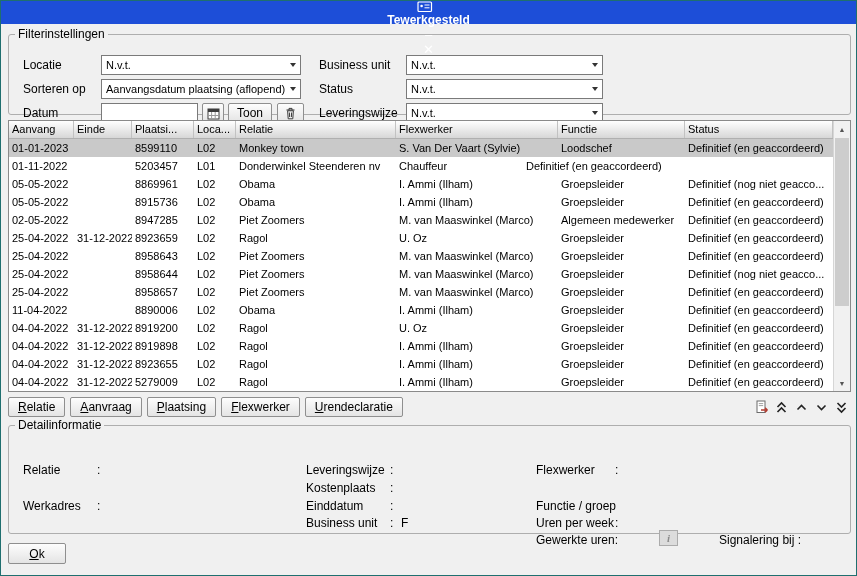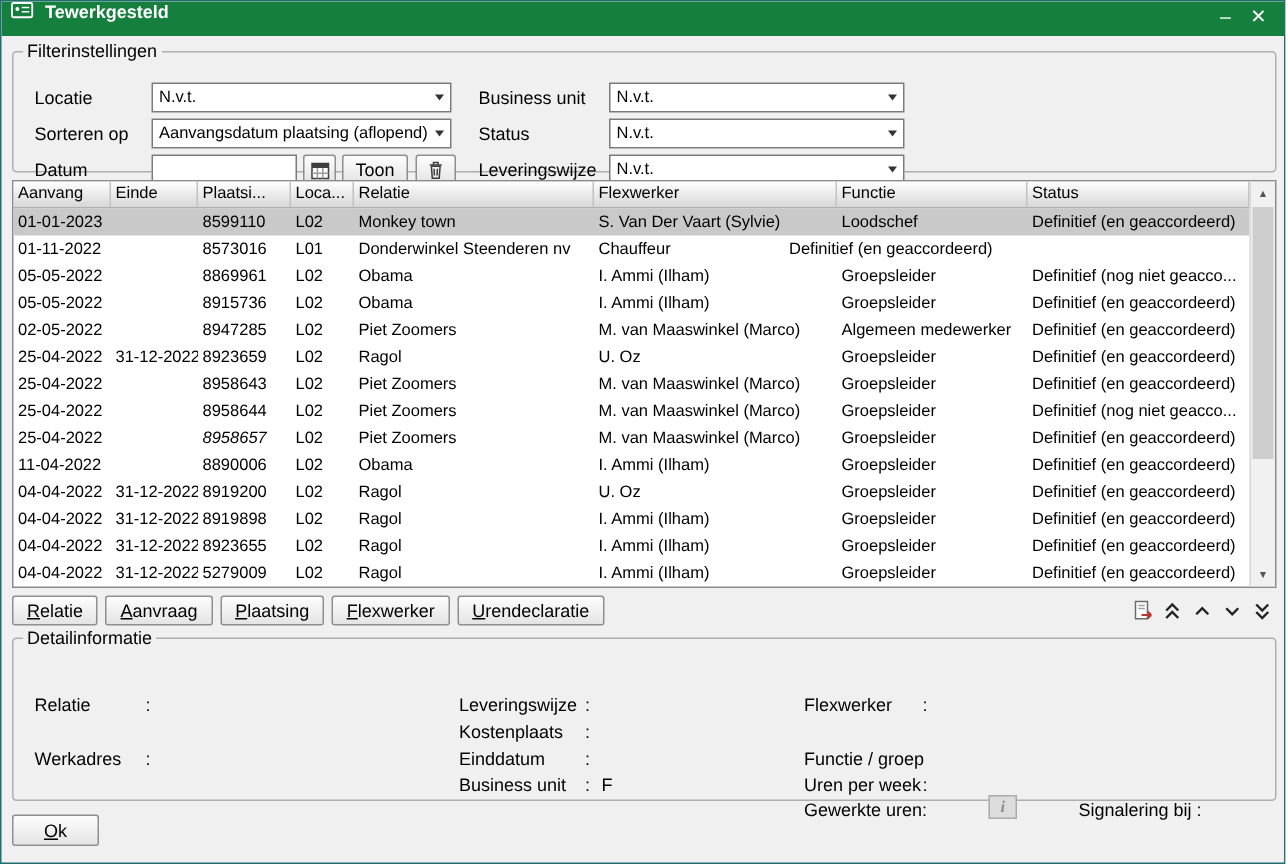--- a/index.html
+++ b/index.html
@@ -1,21 +1,21 @@
 <!DOCTYPE html>
 <html><head>
 <meta charset="utf-8">
 <style>
   html,body{margin:0;padding:0;background:#e8e8e8;}
   *{box-sizing:border-box;}
   .window{position:relative;width:857px;height:576px;background:#f0f0f0;
     border:1px solid #1f6f6f;font-family:"Liberation Sans",sans-serif;color:#000;overflow:hidden;}
   
-  .titlebar{position:absolute;left:0;top:0;right:0;height:23px;background:#15803d;
-    display:flex;padding:0 6px;color:#fff;}
+  .titlebar{position:absolute;left:0;top:0;right:0;height:23px;background:#1d4ed8;
+    display:flex;align-items:center;padding:0 6px;color:#fff;flex-direction:column;}
   .title-icon{display:flex;margin-right:7px;}
   .title-text{font-size:12px;font-weight:bold;flex:1;white-space:nowrap;}
   .tb-btn{width:22px;height:19px;display:flex;align-items:center;justify-content:center;
     font-size:13px;color:#fff;cursor:default;}
   
   fieldset.fs{position:absolute;border:1px solid #aeaeae;border-radius:3px;margin:0;padding:0;}
   fieldset.fs legend{font-size:12px;font-weight:normal;margin-left:6px;padding:0 3px;}
   .lbl{position:absolute;font-size:12px;line-height:20px;white-space:nowrap;}
   .dlbl{position:absolute;font-size:12px;line-height:14px;white-space:nowrap;}
   
@@ -165,21 +165,21 @@
           <div class="tcell" style="width: 62px;">8599110</div>
           <div class="tcell" style="width: 42px;">L02</div>
           <div class="tcell" style="width: 160px;">Monkey town</div>
           <div class="tcell" style="width: 162px;">S. Van Der Vaart (Sylvie)</div>
           <div class="tcell" style="width: 127px;">Loodschef</div>
           <div class="tcell" style="width: 148px;">Definitief (en geaccordeerd)</div>
         </div>
         <div class="trow">
           <div class="tcell" style="width: 65px;">01-11-2022</div>
           <div class="tcell" style="width: 58px;"></div>
-          <div class="tcell" style="width: 62px;">8573016</div>
+          <div class="tcell" style="width: 62px;">5203457</div>
           <div class="tcell" style="width: 42px;">L01</div>
           <div class="tcell" style="width: 160px;">Donderwinkel Steenderen nv</div>
           <div class="tcell" style="width: 127px;">Chauffeur</div>
           <div class="tcell" style="width: 148px;">Definitief (en geaccordeerd)</div>
         </div>
         <div class="trow">
           <div class="tcell" style="width: 65px;">05-05-2022</div>
           <div class="tcell" style="width: 58px;"></div>
           <div class="tcell" style="width: 62px;">8869961</div>
           <div class="tcell" style="width: 42px;">L02</div>
@@ -234,21 +234,21 @@
           <div class="tcell" style="width: 62px;">8958644</div>
           <div class="tcell" style="width: 42px;">L02</div>
           <div class="tcell" style="width: 160px;">Piet Zoomers</div>
           <div class="tcell" style="width: 162px;">M. van Maaswinkel (Marco)</div>
           <div class="tcell" style="width: 127px;">Groepsleider</div>
           <div class="tcell" style="width: 148px;">Definitief (nog niet geacco...</div>
         </div>
         <div class="trow">
           <div class="tcell" style="width: 65px;">25-04-2022</div>
           <div class="tcell" style="width: 58px;"></div>
-          <div class="tcell" style="width: 62px; font-style: italic;">8958657</div>
+          <div class="tcell" style="width: 62px;">8958657</div>
           <div class="tcell" style="width: 42px;">L02</div>
           <div class="tcell" style="width: 160px;">Piet Zoomers</div>
           <div class="tcell" style="width: 162px;">M. van Maaswinkel (Marco)</div>
           <div class="tcell" style="width: 127px;">Groepsleider</div>
           <div class="tcell" style="width: 148px;">Definitief (en geaccordeerd)</div>
         </div>
         <div class="trow">
           <div class="tcell" style="width: 65px;">11-04-2022</div>
           <div class="tcell" style="width: 58px;"></div>
           <div class="tcell" style="width: 62px;">8890006</div>

